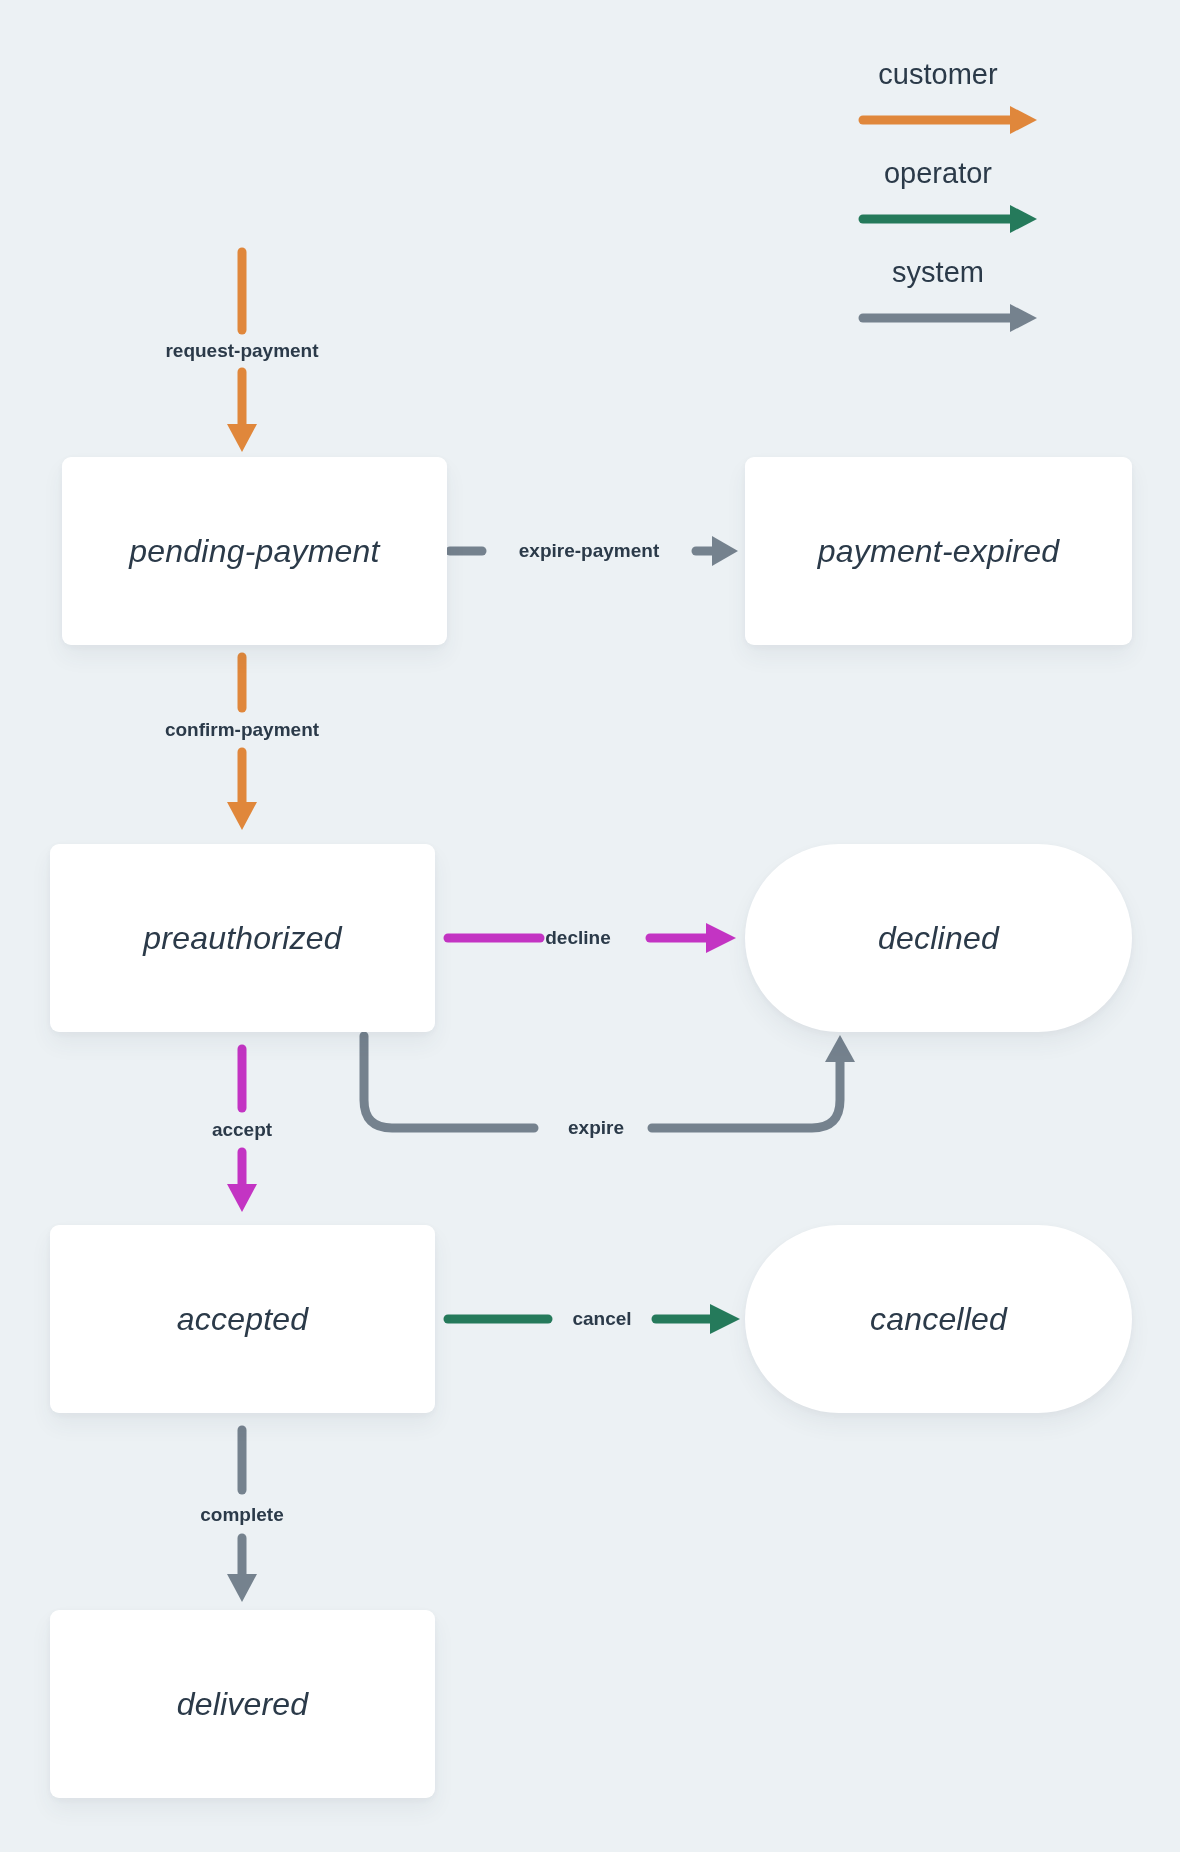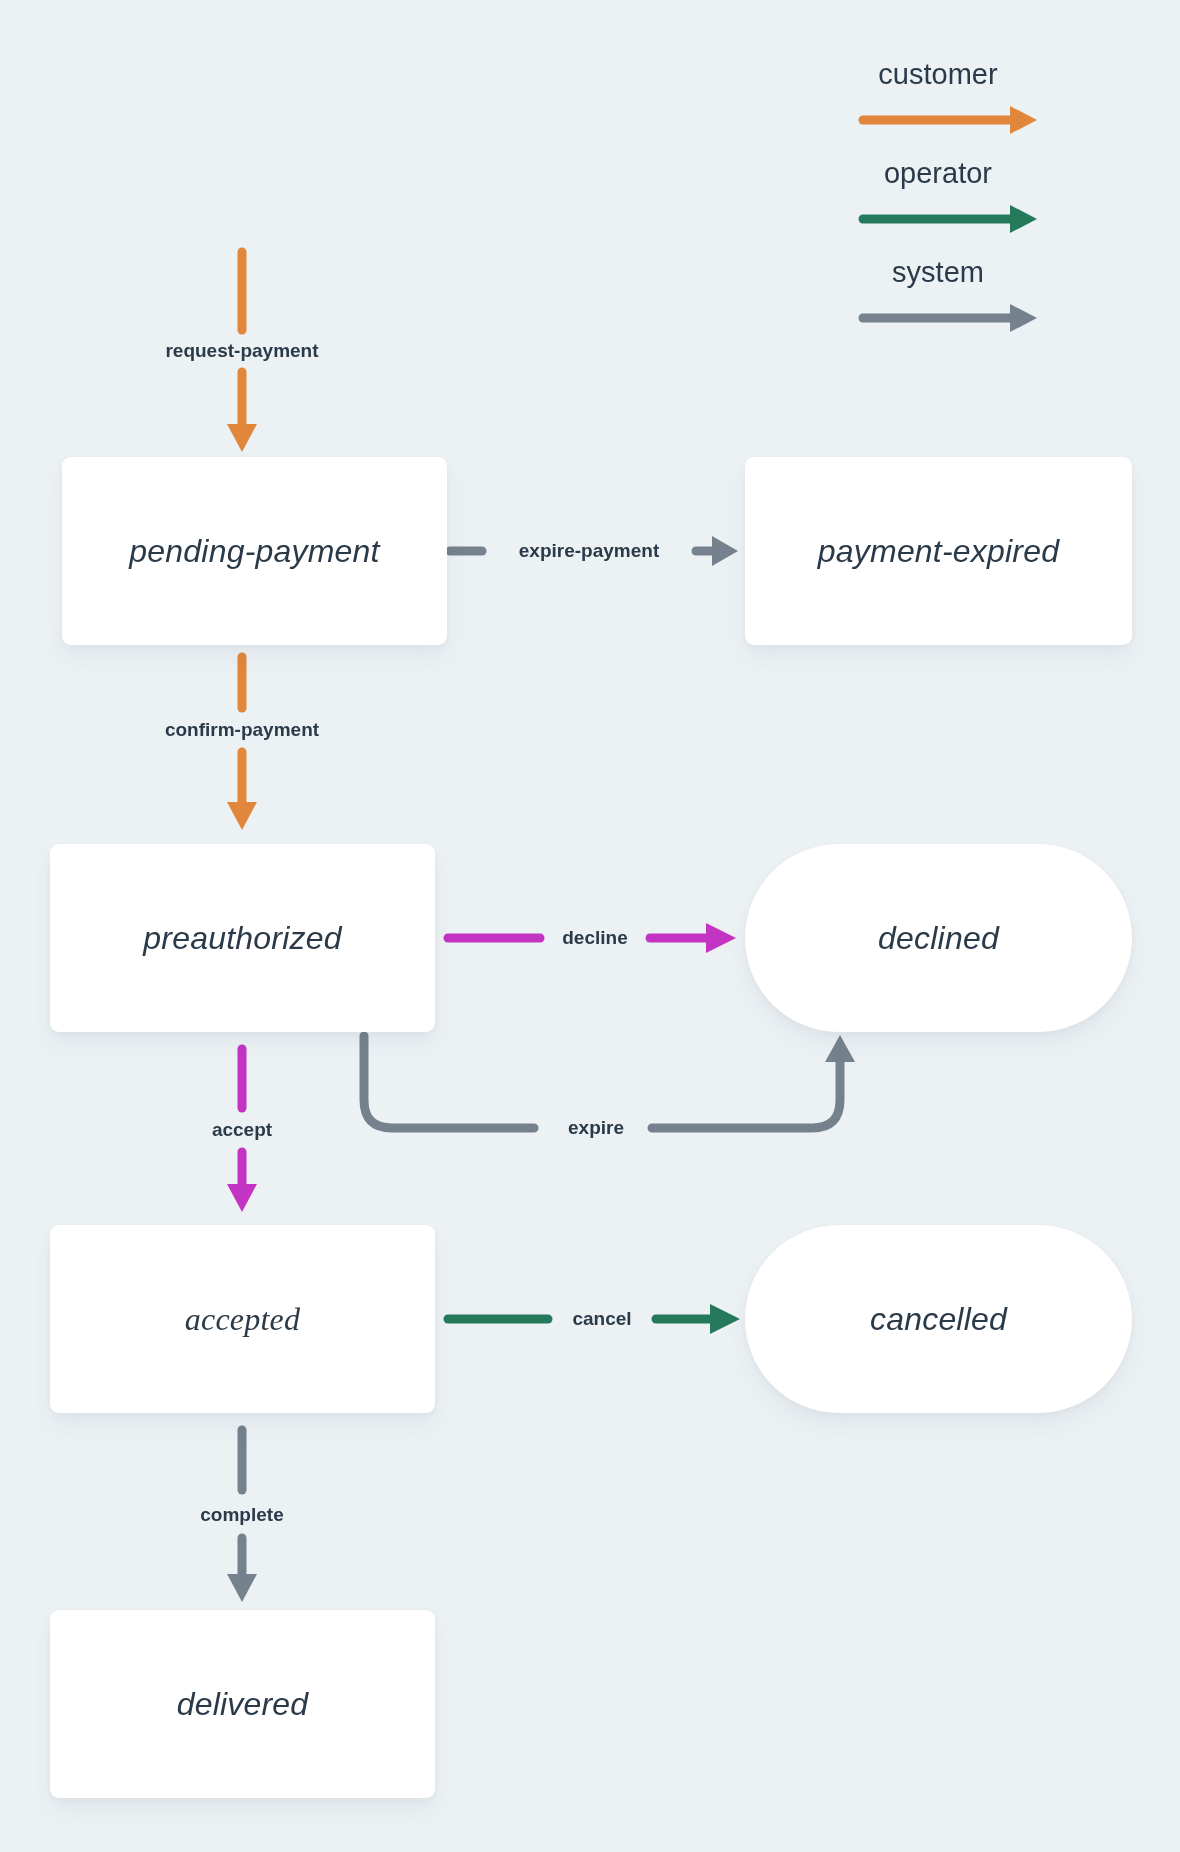--- a/index.html
+++ b/index.html
@@ -35,21 +35,21 @@
     color:var(--ink);
     white-space:nowrap;
   }
   .rect{width:385px;height:188px;border-radius:9px;}
   .pill{border-radius:999px;}
   #node-initial       {left:50px; top:48px;  width:385px;height:168px;}
   #node-pending       {left:50px; top:457px;margin-left:12px;}
   #node-payment-expired{left:745px;top:457px;width:387px;}
   #node-preauthorized {left:50px; top:844px;}
   #node-declined      {left:745px;top:844px; width:387px;height:188px;}
-  #node-accepted      {left:50px; top:1225px;font-family:Liberation Serif, serif;}
+  #node-accepted      {left:50px; top:1225px;}
   #node-cancelled     {left:745px;top:1225px;width:387px;height:188px;}
   #node-delivered     {left:50px; top:1610px;}
   
   svg.overlay{position:absolute;left:0;top:0;pointer-events:none;}
   .stroke-customer{stroke:var(--customer);} .fill-customer{fill:var(--customer);}
   .stroke-provider{stroke:var(--provider);} .fill-provider{fill:var(--provider);}
   .stroke-operator{stroke:var(--operator);} .fill-operator{fill:var(--operator);}
   .stroke-system  {stroke:var(--system);}   .fill-system  {fill:var(--system);}
   .edge-line{fill:none;stroke-width:9;stroke-linecap:round;}
   
@@ -149,21 +149,21 @@
   <div class="node pill" id="node-cancelled">
     <span class="node-label">cancelled</span>
   </div>
   <div class="node rect" id="node-delivered">
     <span class="node-label">delivered</span>
   </div>
 
   <div class="edge-label" style="left:242px;top:351px;">request-payment</div>
   <div class="edge-label" style="left:589px;top:551px;">expire-payment</div>
   <div class="edge-label" style="left:242px;top:730px;">confirm-payment</div>
-  <div class="edge-label" style="left:595px;top:938px;">decline</div>
+  <div class="edge-label" style="left:578px;top:938px;">decline</div>
   <div class="edge-label" style="left:596px;top:1128px;">expire</div>
   <div class="edge-label" style="left:242px;top:1130px;">accept</div>
   <div class="edge-label" style="left:602px;top:1319px;">cancel</div>
   <div class="edge-label" style="left:242px;top:1515px;">complete</div>
 
   <div class="legend">
     <div class="legend-item">
       <div class="legend-label">customer</div>
       <svg class="legend-arrow" width="200" height="34" viewBox="0 0 200 34">
         <path class="edge-line stroke-customer" d="M25,17 L172,17"></path>

